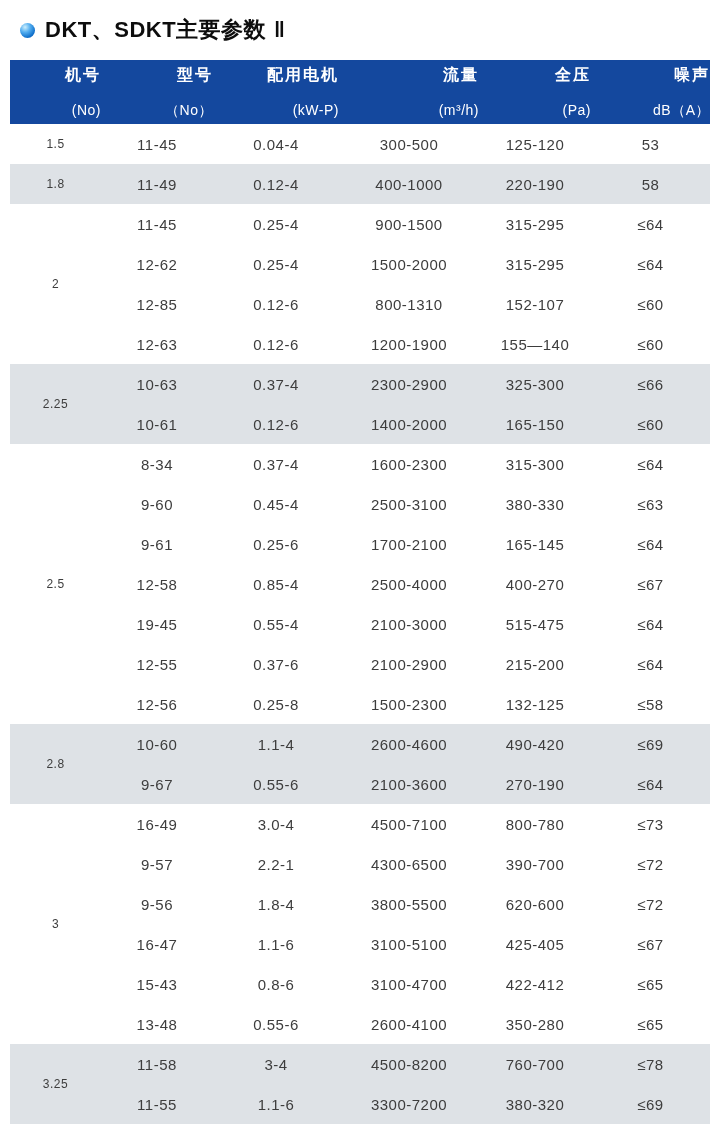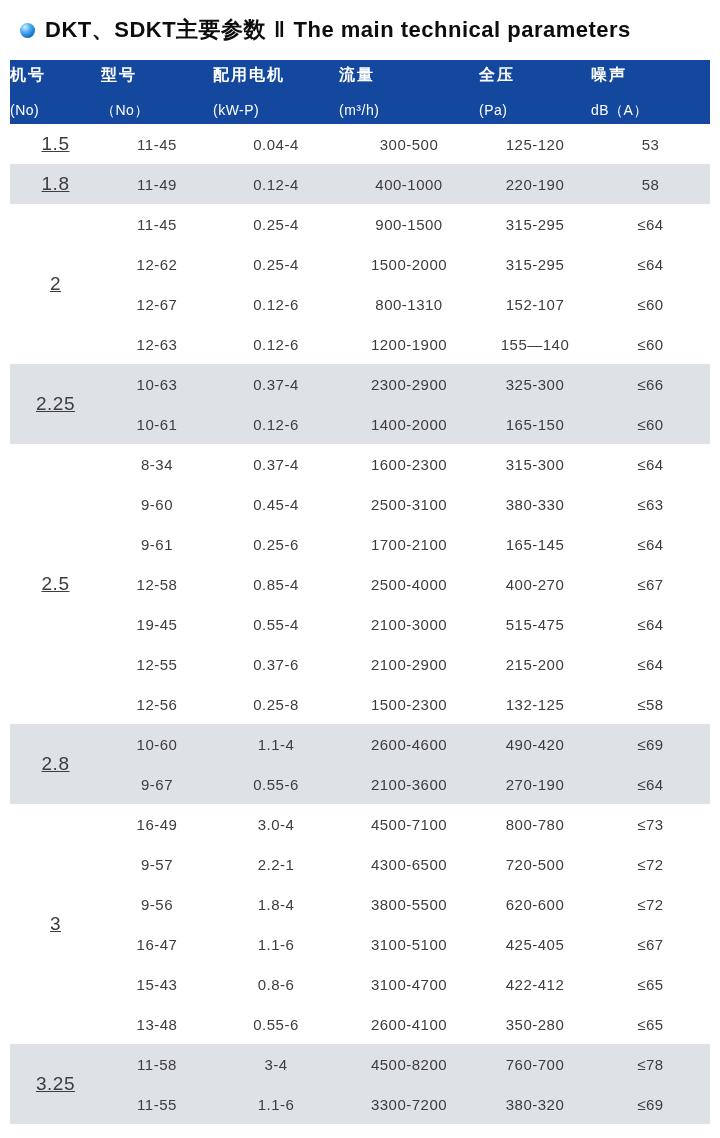--- a/index.html
+++ b/index.html
@@ -40,47 +40,46 @@
   table{
     width:700px;margin-left:10px;
     border-collapse:collapse;table-layout:fixed;
   }
   thead th{
     background:var(--header-bg);
     color:#ffffff;
     height:64px;
     font-weight:normal;
     vertical-align:middle;
-    text-align:left;
+    text-align:right;
     padding:0;
   }
   th .zh{font-size:16px;font-weight:bold;letter-spacing:2px;line-height:1;}
   th .unit{font-size:14px;margin-top:20px;line-height:1;letter-spacing:.5px;}
 
   tbody tr{height:40px;}
   tbody td{
     text-align:center;vertical-align:middle;
     font-size:15px;color:var(--text-dark);
     letter-spacing:.5px;
     padding:0;
   }
   tr.band td{background:var(--band-bg);margin-left:22px;}
-  td.group-no{font-size:19px;color:var(--text-dark);text-decoration:underline;}
+  td.group-no{font-size:12px;color:var(--text-dark);}
 </style>
 </head>
 <body>
 
 <div class="page">
 
   <div class="title-row">
     <span class="bullet"></span>
     <span class="title-text">
       <span>DKT、SDKT主要参数</span>
       <span class="title-sep">‖</span>
-      <span>The main technical parameters</span>
     </span>
   </div>
 
   <table>
     <colgroup>
       <col style="width:13%">
       <col style="width:16%">
       <col style="width:18%">
       <col style="width:20%">
       <col style="width:16%">
@@ -140,21 +139,21 @@
           <td>≤64</td>
         </tr>
         <tr>
           <td>12-62</td>
           <td>0.25-4</td>
           <td>1500-2000</td>
           <td>315-295</td>
           <td>≤64</td>
         </tr>
         <tr>
-          <td>12-67</td>
+          <td>12-85</td>
           <td>0.12-6</td>
           <td>800-1310</td>
           <td>152-107</td>
           <td>≤60</td>
         </tr>
         <tr>
           <td>12-63</td>
           <td>0.12-6</td>
           <td>1200-1900</td>
           <td>155—140</td>
@@ -245,21 +244,21 @@
           <td>16-49</td>
           <td>3.0-4</td>
           <td>4500-7100</td>
           <td>800-780</td>
           <td>≤73</td>
         </tr>
         <tr>
           <td>9-57</td>
           <td>2.2-1</td>
           <td>4300-6500</td>
-          <td>720-500</td>
+          <td>390-700</td>
           <td>≤72</td>
         </tr>
         <tr>
           <td>9-56</td>
           <td>1.8-4</td>
           <td>3800-5500</td>
           <td>620-600</td>
           <td>≤72</td>
         </tr>
         <tr>

